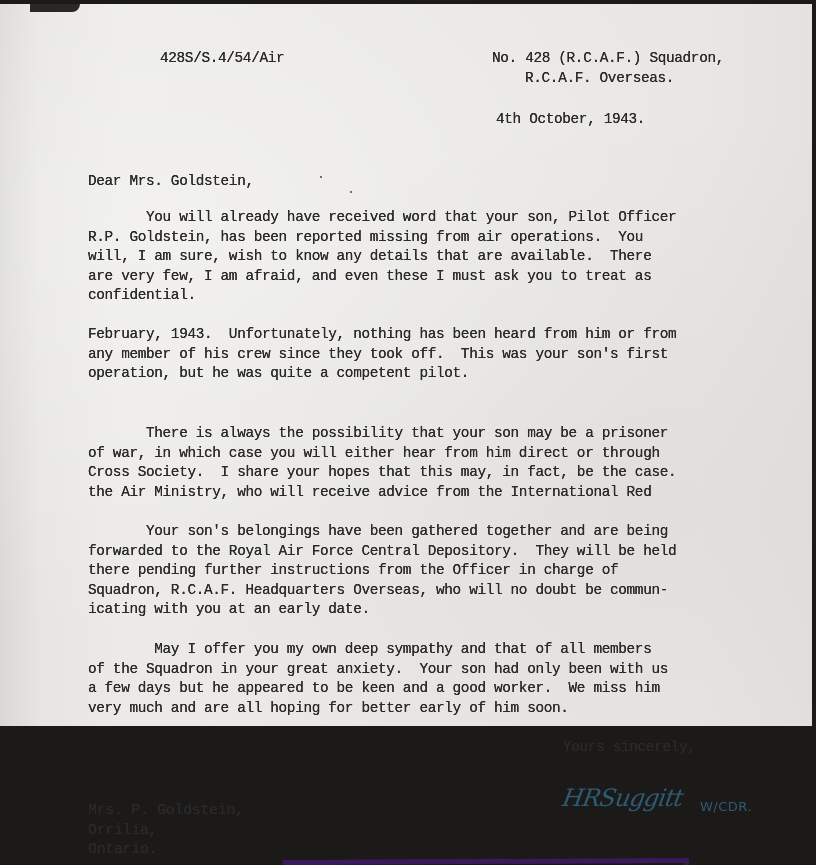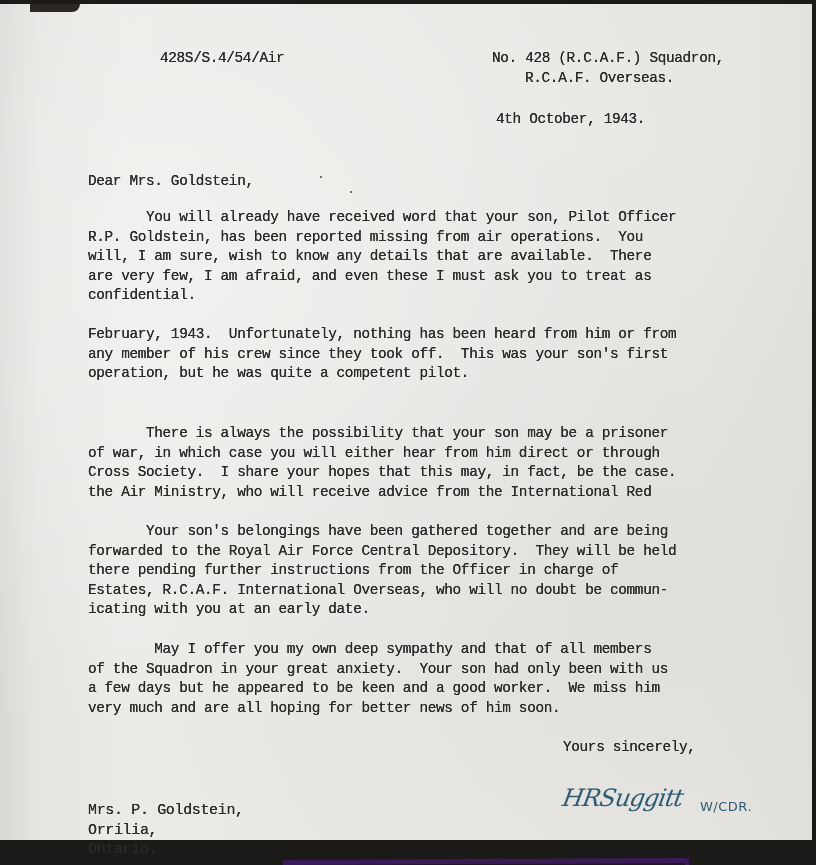--- a/index.html
+++ b/index.html
@@ -12,21 +12,21 @@
       height: 865px;
       position: relative;
       overflow: hidden;
       font-family: "Liberation Mono", "DejaVu Sans Mono", monospace;
     }
     .paper {
       position: absolute;
       left: 0;
       top: 4px;
       width: 812px;
-      height: 836px;
+      height: 722px;
       background: #e9e8e5;
       background-image:
         radial-gradient(ellipse at 20% 30%, rgba(255,255,255,0.35), rgba(255,255,255,0) 60%),
         radial-gradient(ellipse at 80% 70%, rgba(200,198,194,0.25), rgba(200,198,194,0) 55%),
         linear-gradient(90deg, #d9d8d5 0px, #e6e5e2 40px, #ebeae7 120px, #e8e7e4 700px, #e3e2df 812px);
       color: #2a2929;
     }
     .fold {
       position: absolute;
       left: 30px;
@@ -161,29 +161,29 @@
     <span class="line">       There is always the possibility that your son may be a prisoner</span>
     <span class="line">of war, in which case you will either hear from him direct or through</span>
     <span class="line">Cross Society.  I share your hopes that this may, in fact, be the case.</span>
     <span class="line">the Air Ministry, who will receive advice from the International Red</span>
   </div>
 
   <div class="para p4">
     <span class="line">       Your son's belongings have been gathered together and are being</span>
     <span class="line">forwarded to the Royal Air Force Central Depository.  They will be held</span>
     <span class="line">there pending further instructions from the Officer in charge of</span>
-    <span class="line">Estates, R.C.A.F. International Overseas, who will no doubt be commun-</span>
+    <span class="line">Squadron, R.C.A.F. Headquarters Overseas, who will no doubt be commun-</span>
     <span class="line">icating with you at an early date.</span>
   </div>
 
   <div class="para p5">
     <span class="line">        May I offer you my own deep sympathy and that of all members</span>
     <span class="line">of the Squadron in your great anxiety.  Your son had only been with us</span>
     <span class="line">a few days but he appeared to be keen and a good worker.  We miss him</span>
-    <span class="line">very much and are all hoping for better news of him soon.</span>
+    <span class="line">very much and are all hoping for better early of him soon.</span>
   </div>
 
   <p class="typed closing">Yours sincerely,</p>
 
   <div class="signature">HRSuggitt</div>
   <div class="signature-rank">W/CDR.</div>
 
   <div class="recipient">
     <span class="line">Mrs. P. Goldstein,</span>
     <span class="line">Orrilia,</span>

